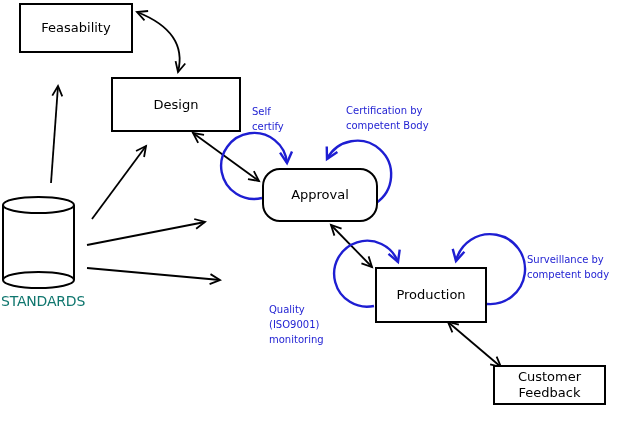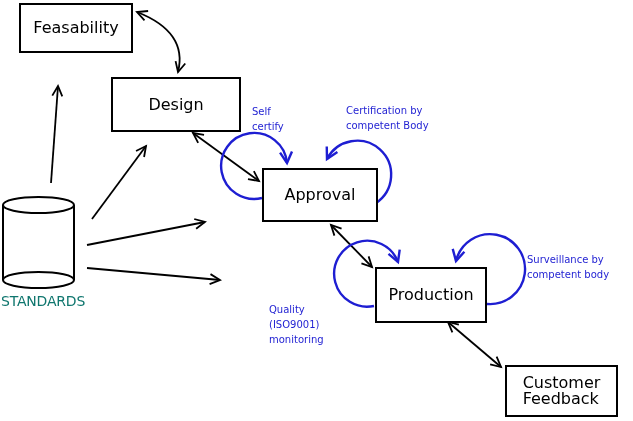--- a/index.html
+++ b/index.html
@@ -15,41 +15,41 @@
   .node {
     position: absolute;
     box-sizing: border-box;
     border: 2px solid #000000;
     background: #ffffff;
     display: flex;
     align-items: center;
     justify-content: center;
   }
   .node span {
-    font-size: 16px;
+    font-size: 13px;
     line-height: 16px;
     color: #000000;
-    text-align: left;
+    text-align: center;
     white-space: pre-line;
   }
   .lbl {
     position: absolute;
     font-size: 10px;
     line-height: 15px;
     white-space: pre-line;
   }
   .lbl.blue { color: #1e1ed2; }
   .lbl.black { color: #0f766e; font-size: 14px; letter-spacing: -0.2px; }
 
   
   .box-feasability       { left: 19px;  top: 3px;   width: 114px; height: 50px; }
   .box-design            { left: 111px; top: 77px;  width: 130px; height: 55px; }
-  .box-approval          { left: 262px; top: 168px; width: 116px; height: 54px; }
+  .box-approval          { left: 262px; top: 168px; width: 116px; height: 54px; border-radius: 18px; }
   .box-production        { left: 375px; top: 267px; width: 112px; height: 56px; }
-  .box-customer-feedback { left: 505px; top: 365px; width: 113px; height: 52px; }
+  .box-customer-feedback { left: 493px; top: 365px; width: 113px; height: 40px; }
 
   
   .lbl-self-certify  { left: 252px; top: 104px; }
   .lbl-certification { left: 346px; top: 103px; }
   .lbl-surveillance  { left: 527px; top: 220px; margin-top: 32px; }
   .lbl-quality       { left: 269px; top: 302px; }
   .lbl-standards     { left: 1px;   top: 294px; }
 </style>
 </head>
 <body>

